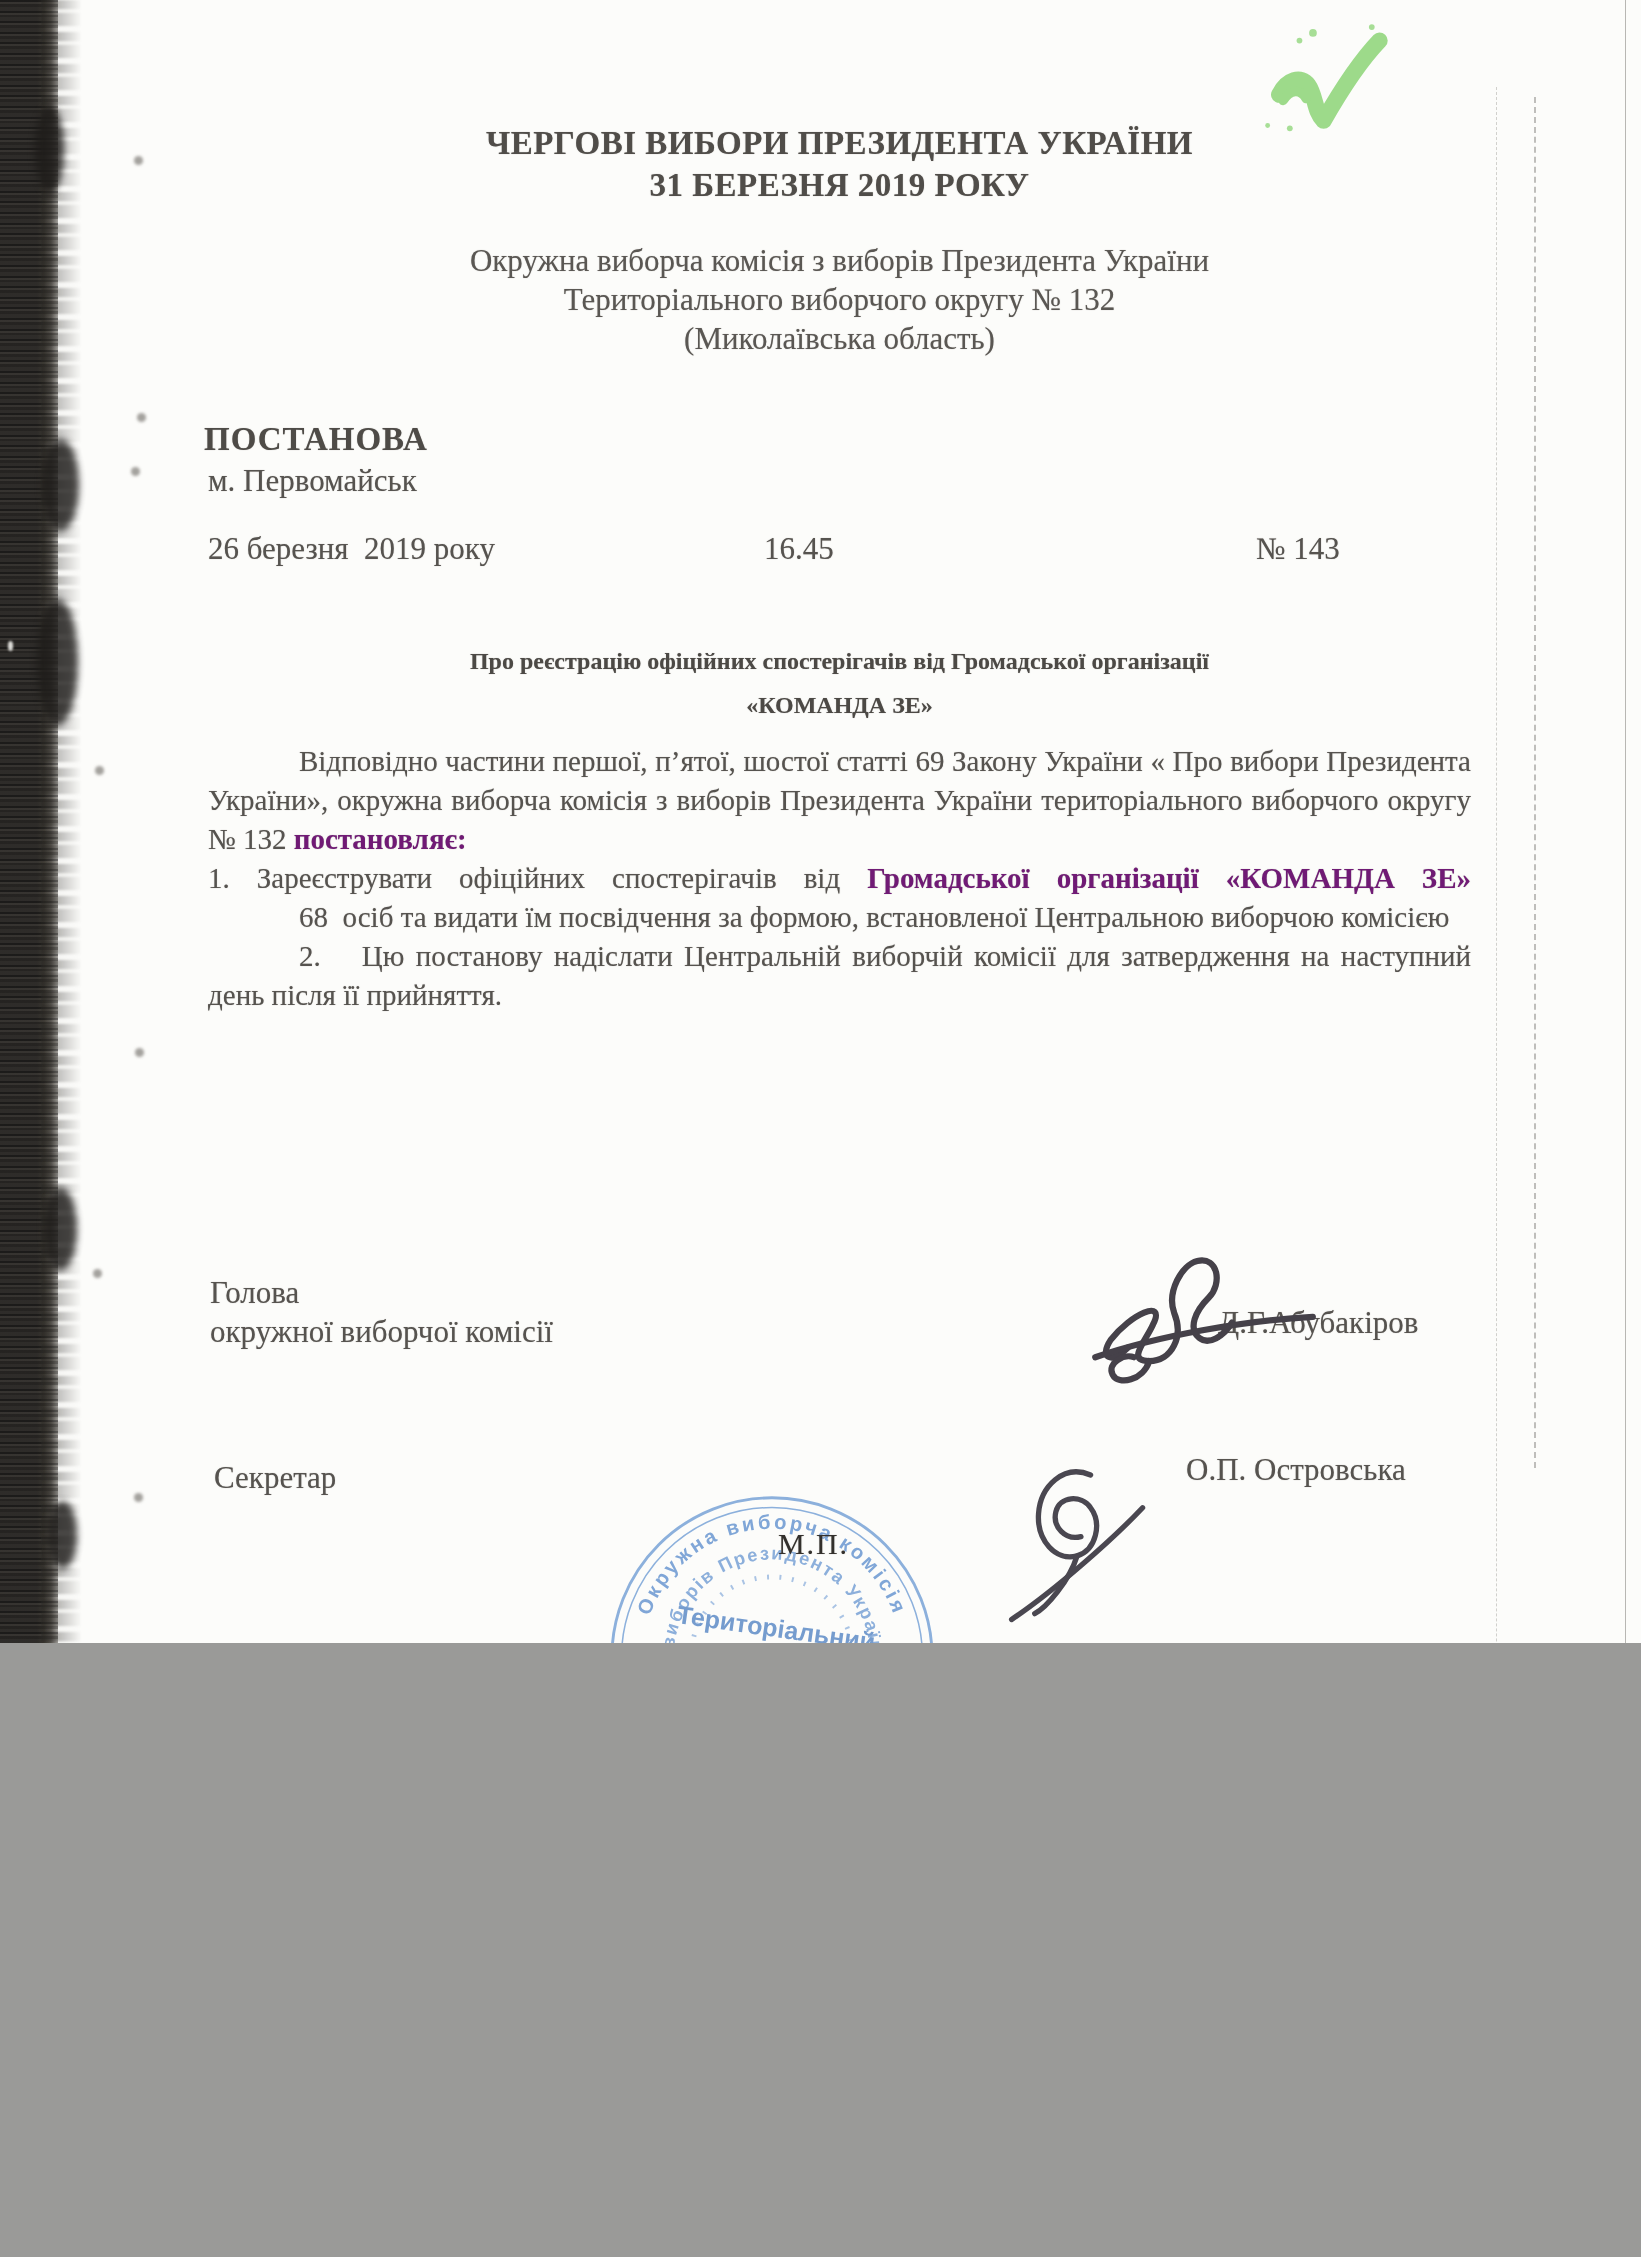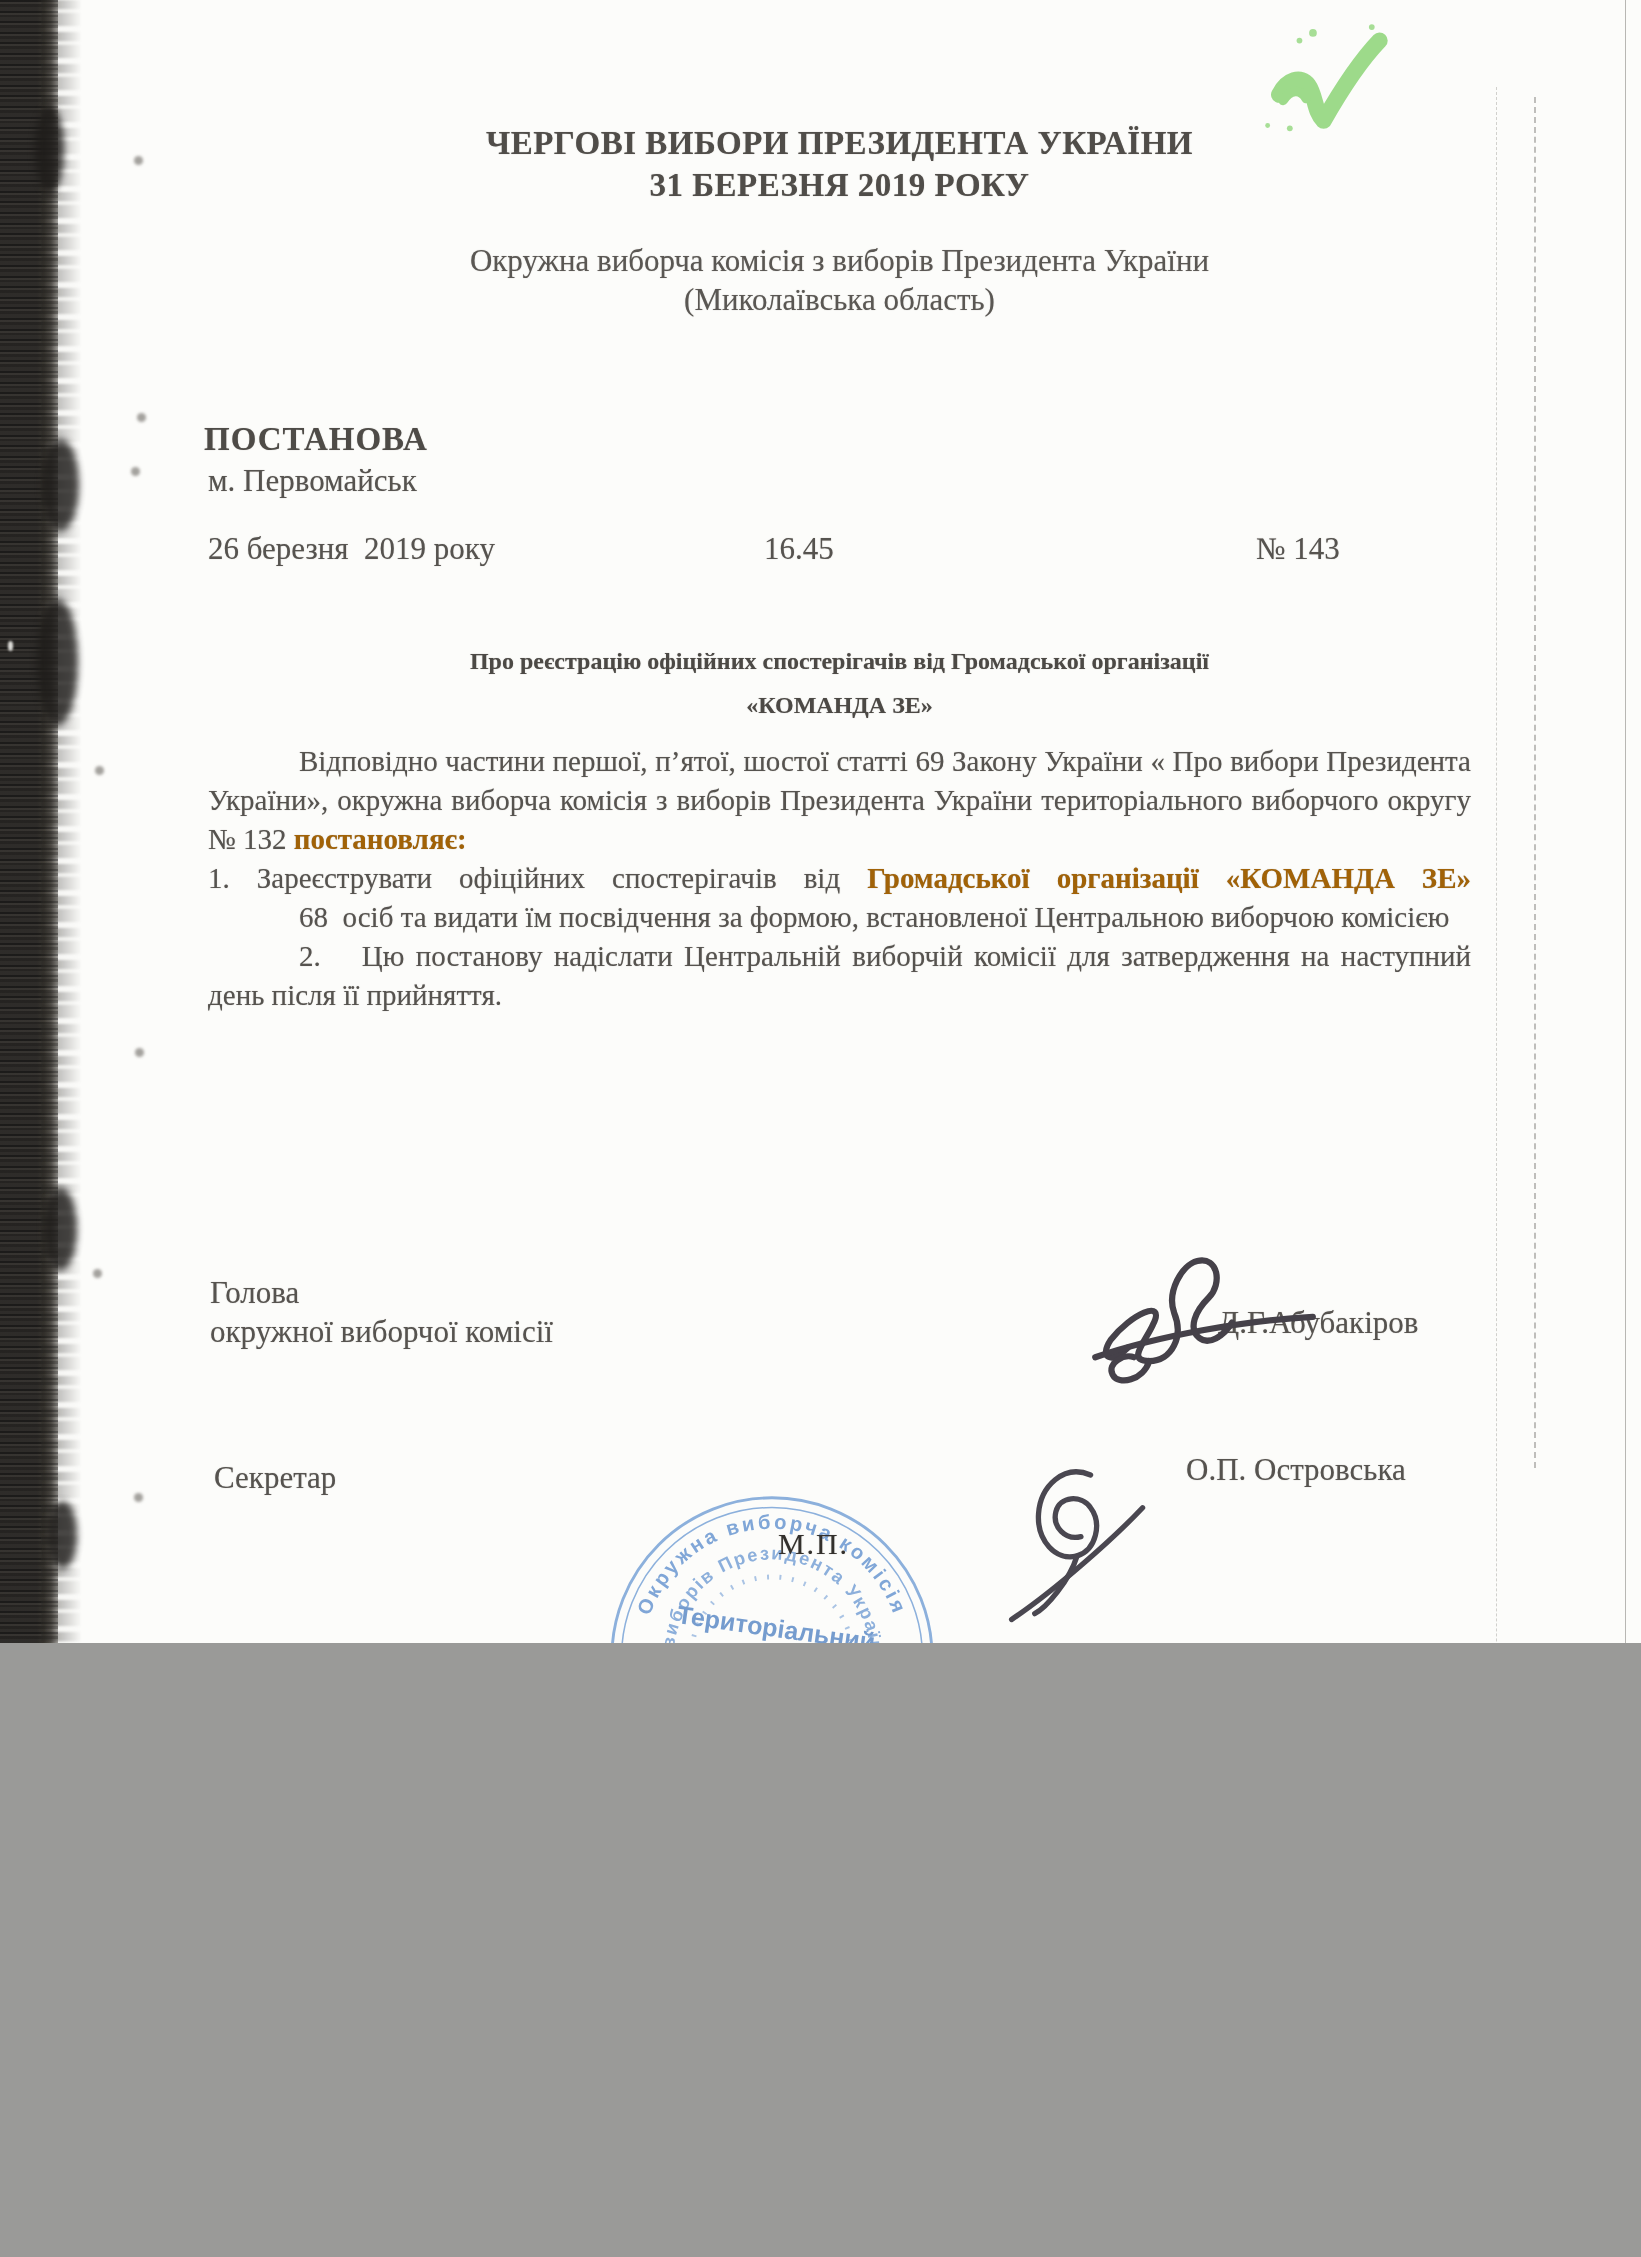--- a/index.html
+++ b/index.html
@@ -3,21 +3,21 @@
 <meta charset="utf-8">
 <style>
   html,body{margin:0;padding:0;background:#9a9a98;}
   .page{
     position:relative;width:1641px;height:1643px;margin:0 auto;
     background:#fcfcfa;overflow:hidden;
     font-family:"Liberation Serif","DejaVu Serif",serif;
     color:#56534f;
   }
   .txt{text-shadow:0 0 1px rgba(110,106,100,.55);}
-  b{color:#a16207;}
+  b{color:#701a75;}
 
   
   .edge-strip{position:absolute;left:0;top:0;width:97px;height:100%;pointer-events:none;}
   .edge-core{position:absolute;left:0;top:0;width:58px;height:100%;
     background:
       repeating-linear-gradient(to bottom, rgba(10,10,10,.45) 0 1.9px, rgba(80,76,70,.30) 1.9px 3.9px, rgba(30,28,26,.45) 3.9px 6.8px, rgba(55,52,48,.25) 6.8px 10.6px),
       linear-gradient(90deg,#2b2927 0,#2b2927 37px,#38352f 44px,rgba(72,68,62,.85) 51px,rgba(115,110,102,.35) 58px);}
   .edge-fray{position:absolute;left:41px;top:0;width:41px;height:100%;
     background:repeating-linear-gradient(to bottom, rgba(42,40,37,.55) 0 8.7px, rgba(42,40,37,.12) 8.7px 13.5px, rgba(42,40,37,.48) 13.5px 26px, rgba(42,40,37,.06) 26px 32px);
     -webkit-mask-image:linear-gradient(90deg,#000 0,rgba(0,0,0,.55) 45%,transparent 100%);
@@ -113,20 +113,21 @@
     </g>
   </svg>
 
   <div class="doc-header txt">
     <div>ЧЕРГОВІ ВИБОРИ ПРЕЗИДЕНТА УКРАЇНИ</div>
     <div>31 БЕРЕЗНЯ 2019 РОКУ</div>
   </div>
 
   <div class="commission txt">
     <div>Окружна виборча комісія з виборів Президента України</div>
+    <div>Територіального виборчого округу № 132</div>
     <div>(Миколаївська область)</div>
   </div>
 
   <div class="doc-type txt">ПОСТАНОВА</div>
   <div class="place txt">м. Первомайськ</div>
 
   <div class="date-row txt">
     <span class="d-date">26 березня&nbsp; 2019 року</span>
     <span class="d-time">16.45</span>
     <span class="d-num">№ 143</span>

